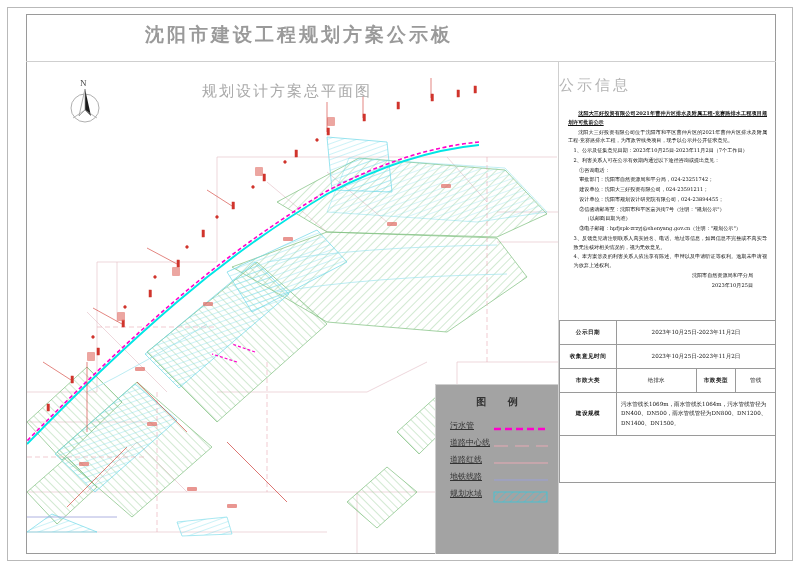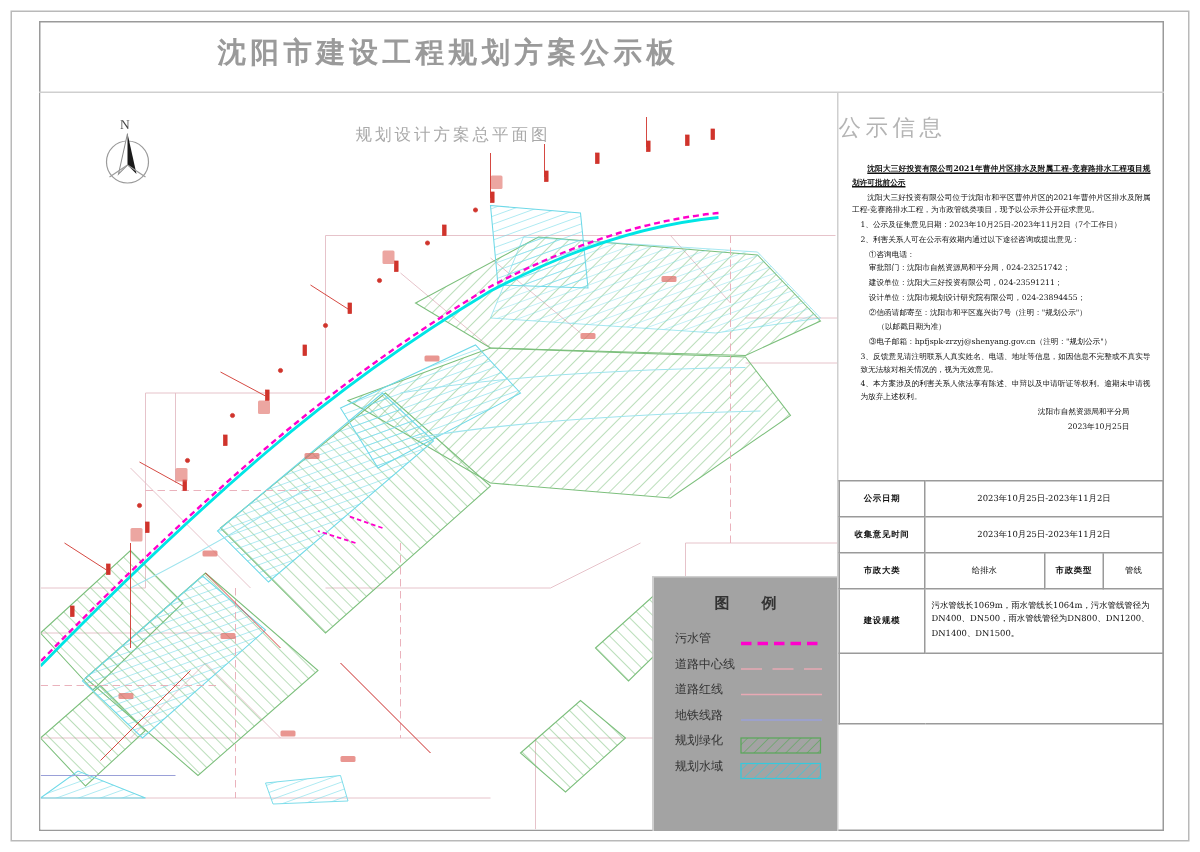--- a/index.html
+++ b/index.html
@@ -39,21 +39,21 @@
     background:#cfcfcf;
   }
 
   
   .map-panel{
     position:absolute;left:27px;top:62px;width:531px;height:491px;
     overflow:hidden;background:#fff;
   }
   .map-title{
     position:absolute;left:175px;top:20px;width:200px;
-    text-align:center;font-size:11px;color:#a9a9a9;letter-spacing:2px;
+    font-size:15px;color:#a9a9a9;letter-spacing:2px;
     font-family:"DejaVu Serif","Liberation Serif",serif;
     white-space:nowrap;
   }
 
   
   .north{position:absolute;left:36px;top:16px;width:44px;height:58px;}
   .north .n-label{
     position:absolute;left:17px;top:0;font-size:9px;color:#444;
     font-family:"Liberation Serif",serif;
   }
@@ -68,20 +68,21 @@
     margin:10px 0 8px 0;text-align:center;font-size:10px;color:#333;
     letter-spacing:9px;padding-left:9px;
     font-family:"DejaVu Serif","Liberation Serif",serif;font-weight:bold;
   }
   .legend-row{
     display:flex;align-items:center;height:17px;padding:0 8px 0 14px;
   }
   .legend-row .lg-label{
     font-size:8px;color:#333;white-space:nowrap;width:58px;
     font-family:"DejaVu Serif","Liberation Serif",serif;
+    text-decoration:underline;
   }
   .legend-row .lg-sym{flex:1;height:12px;position:relative;}
 
   
   .info-panel{
     position:absolute;left:559px;top:62px;width:217px;height:250px;
   }
   .info-head{
     text-align:left;font-size:15px;color:#b4b4b4;letter-spacing:3px;
     margin-top:14px;font-family:"DejaVu Serif","Liberation Serif",serif;
@@ -322,33 +323,20 @@
 
     <div class="legend-row">
       <span class="lg-label">地铁线路</span>
       <span class="lg-sym">
         <svg width="58" height="12">
           <line x1="2" y1="6" x2="56" y2="6" stroke="#9aa0d8" stroke-width="1"></line>
         </svg>
       </span>
     </div>
 
-    <div class="legend-row">
-      <span class="lg-label">规划绿化</span>
-      <span class="lg-sym">
-        <svg width="58" height="12">
-          <rect x="2" y="1" width="53" height="10" fill="url(#lgGreen)" stroke="#58a758" stroke-width="0.8"></rect>
-          <defs>
-            <pattern id="lgGreen" width="5" height="5" patternUnits="userSpaceOnUse" patternTransform="rotate(45)">
-              <line x1="0" y1="0" x2="0" y2="5" stroke="#58a758" stroke-width="0.8"></line>
-            </pattern>
-          </defs>
-        </svg>
-      </span>
-    </div>
 
     <div class="legend-row">
       <span class="lg-label">规划水域</span>
       <span class="lg-sym">
         <svg width="58" height="12">
           <rect x="2" y="1" width="53" height="10" fill="url(#lgCyan)" stroke="#35c9dd" stroke-width="0.8"></rect>
           <defs>
             <pattern id="lgCyan" width="5" height="5" patternUnits="userSpaceOnUse" patternTransform="rotate(45)">
               <line x1="0" y1="0" x2="0" y2="5" stroke="#35c9dd" stroke-width="0.8"></line>
             </pattern>

